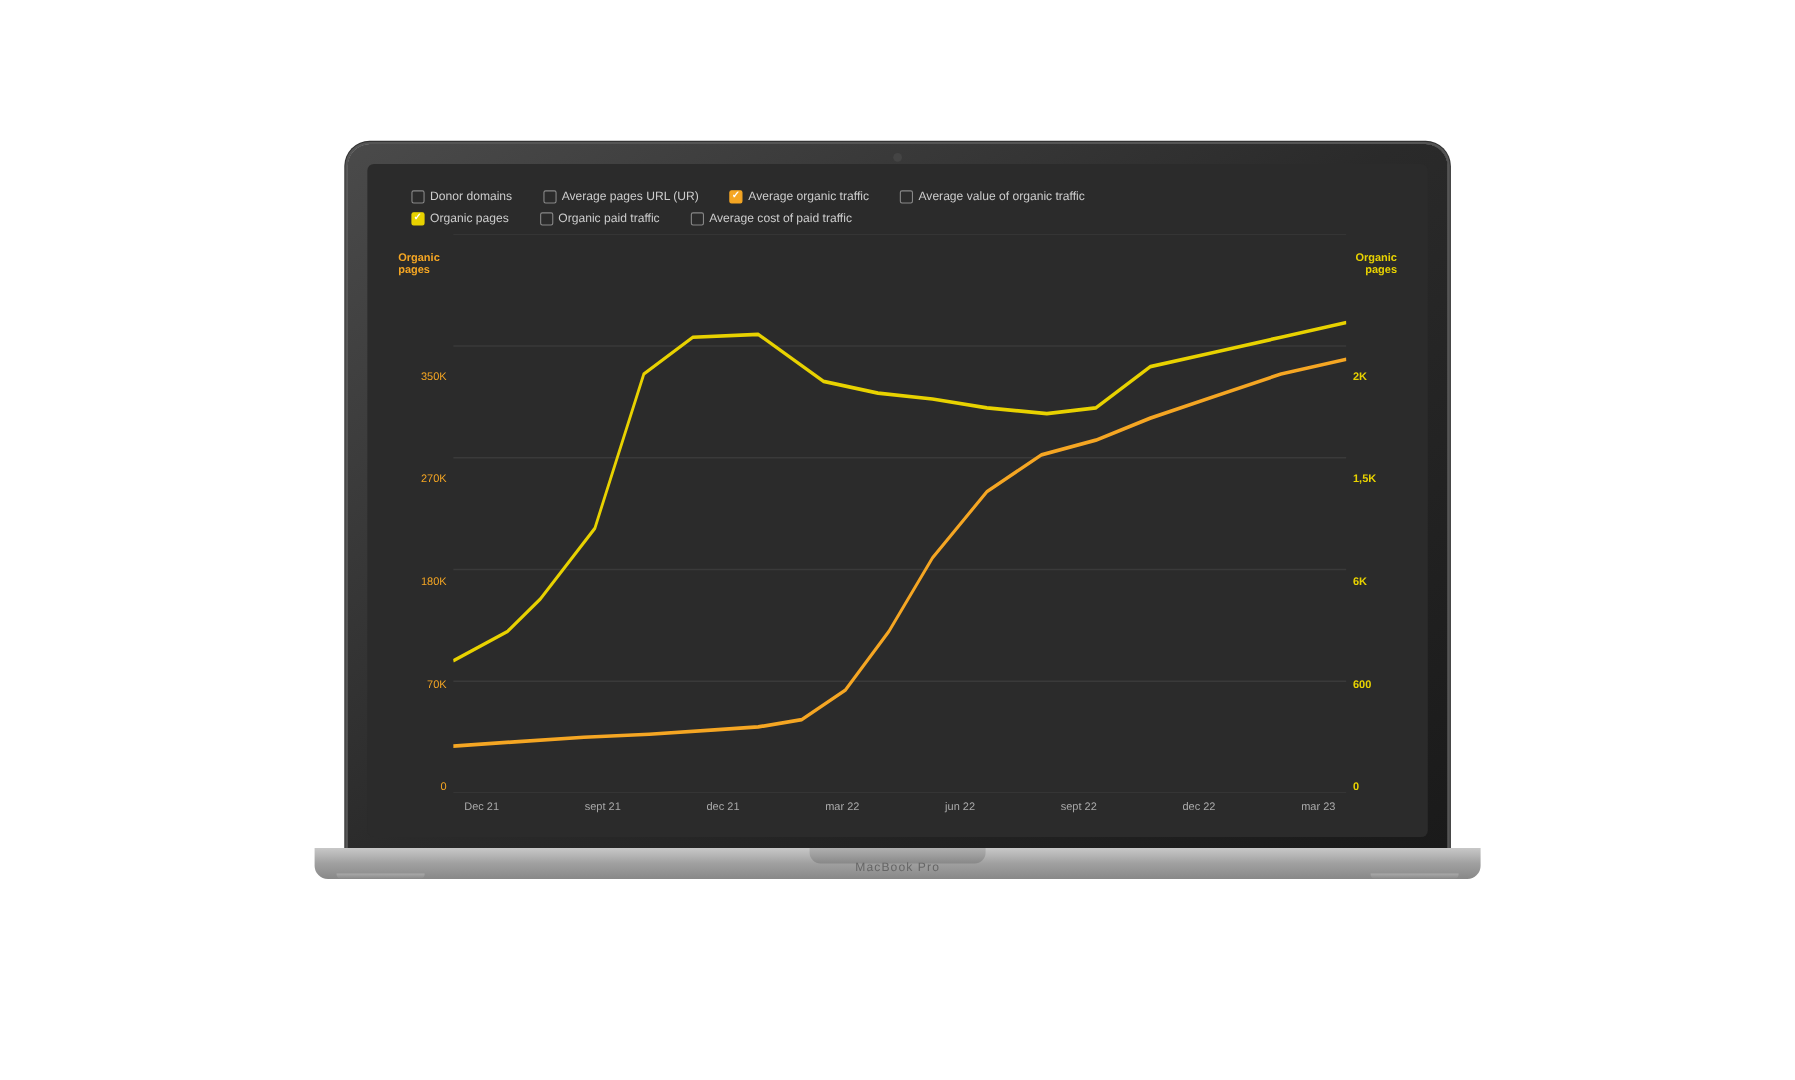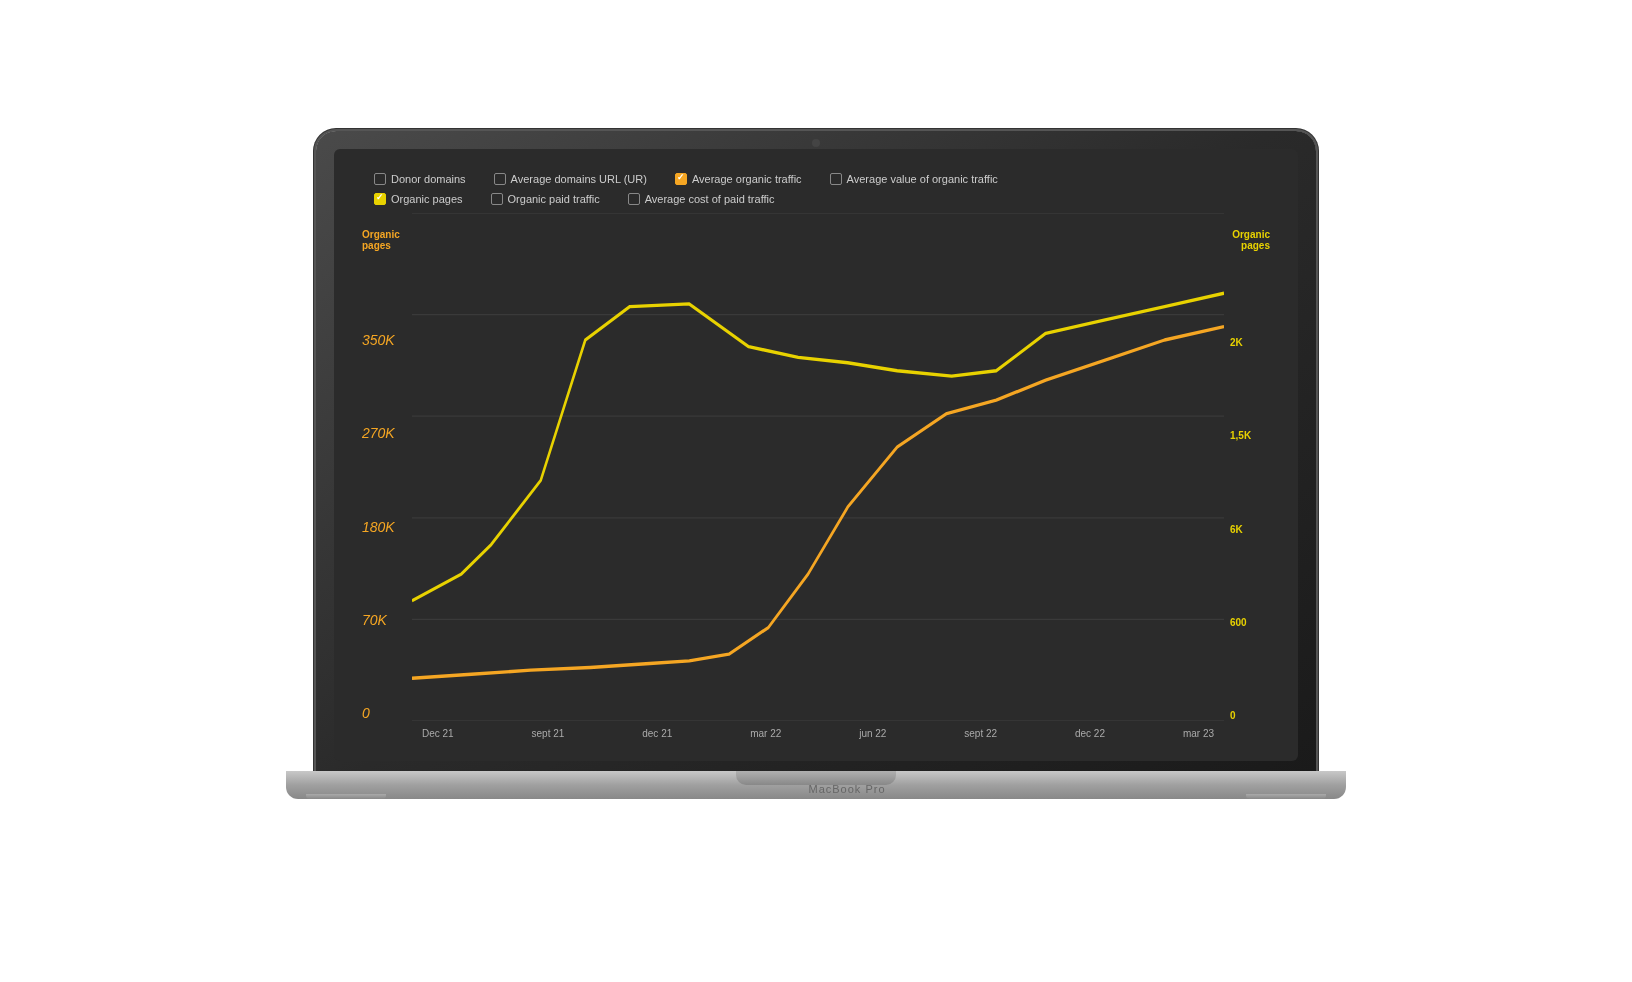--- a/index.html
+++ b/index.html
@@ -67,21 +67,20 @@
       transform: translateX(-50%);
     }
     .macbook-label {
       position: absolute;
       bottom: 4px;
       left: 50%;
       transform: translateX(-50%);
       font-size: 11px;
       color: #666;
       letter-spacing: 1px;
-      margin-left: 31px;
     }
     .laptop-foot-left {
       position: absolute;
       left: 20px;
       bottom: 0;
       width: 80px;
       height: 5px;
       background: linear-gradient(180deg, #aaa, #888);
       border-radius: 0 0 4px 4px;
     }
@@ -160,24 +159,24 @@
     }
     .y-axis-left {
       width: 50px;
       display: flex;
       flex-direction: column;
       justify-content: space-between;
       padding-bottom: 24px;
       padding-top: 16px;
     }
     .y-axis-left .y-label {
-      font-size: 14px;
+      font-size: 10px;
       color: #f5a623;
+      text-align: right;
       padding-right: 6px;
-      font-style: italic;
     }
     .y-axis-left .axis-title {
       font-size: 10px;
       color: #f5a623;
       font-weight: bold;
       margin-bottom: 4px;
     }
     .chart-main {
       flex: 1;
       position: relative;
@@ -242,21 +241,21 @@
 
         <div class="legend-row">
 
           <div class="legend-item">
             <div class="checkbox"></div>
             <span>Donor domains</span>
           </div>
 
           <div class="legend-item">
             <div class="checkbox"></div>
-            <span>Average domains URL (UR)</span>
+            <span>Average pages URL (UR)</span>
           </div>
 
           <div class="legend-item">
             <div class="checkbox checked-orange"></div>
             <span>Average organic traffic</span>
           </div>
 
           <div class="legend-item">
             <div class="checkbox"></div>
             <span>Average value of organic traffic</span>

